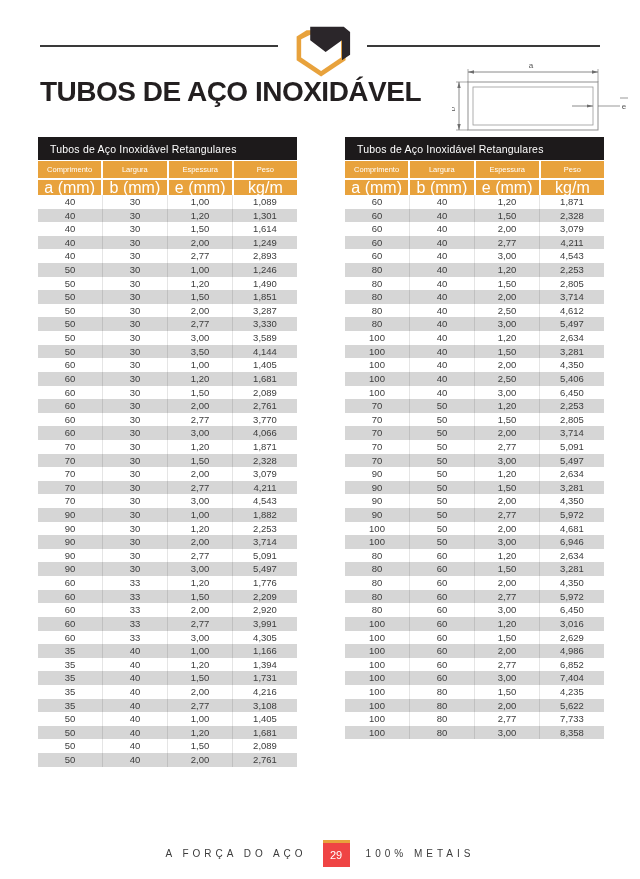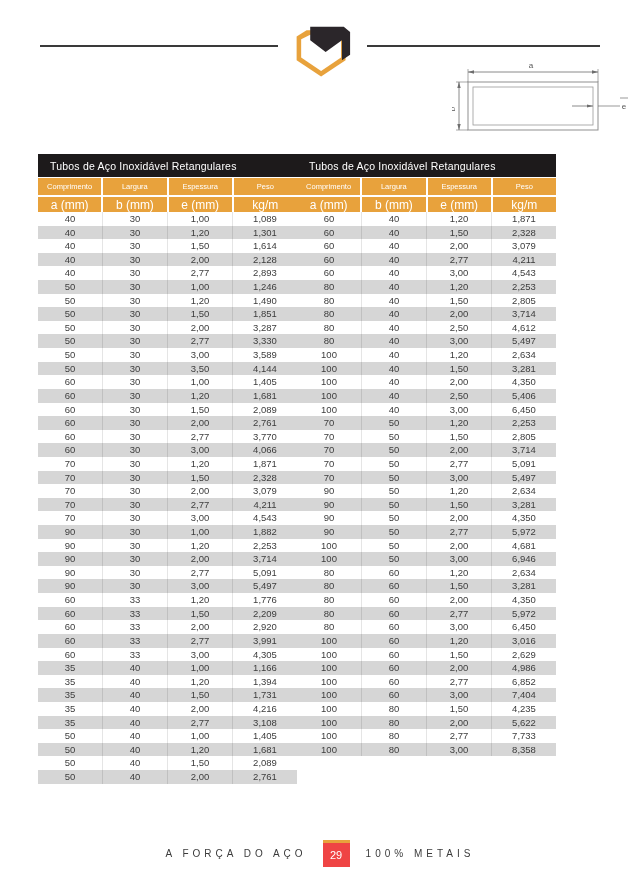--- a/index.html
+++ b/index.html
@@ -13,32 +13,32 @@
   .logo { position:absolute; left:293px; top:24px; width:58px; height:56px; }
 
   
   .title { position:absolute; left:40px; top:78px; font-size:28px; line-height:1.02; font-weight:800;
            color:#231F20; letter-spacing:-0.5px; }
 
   
   .diagram { position:absolute; left:452px; top:58px; width:188px; height:86px; }
 
   
-  .tables { position:absolute; top:154px; left:38px; width:566px; display:flex; }
+  .tables { position:absolute; top:137px; left:38px; width:566px; display:flex; gap:48px; }
   .ptable { width:259px; }
   .ptable-title { background:#1d1a1b; color:#fff; font-size:10.5px; height:23px; display:flex;
                   align-items:center; padding-left:12px; letter-spacing:0.2px; }
   .hrow { display:flex; }
   .hrow .hcell { flex:1; background:#E8A23C; color:#fff; text-align:center; display:flex;
                  align-items:center; justify-content:center; }
   .hrow .hcell + .hcell { border-left:2px solid #fff; }
   .hrow.small { height:18px; border-top:1px solid #fff; }
   .hrow.small .hcell { font-size:7.5px; }
   .hrow.big { height:17px; border-top:2px solid #fff; }
-  .hrow.big .hcell { font-size:12px; }
+  .hrow.big .hcell { font-size:16px; }
 
   .table-body .trow { display:flex; height:13.62px; align-items:center; }
   .table-body .trow:nth-child(even) { background:#d6d6d6; }
   .table-body .tcell { flex:1; text-align:center; font-size:9.5px; color:#3c3c3c;
                        line-height:13.62px; height:100%; }
   .table-body .tcell + .tcell { border-left:1px solid rgba(0,0,0,0.10); }
 
   
   .footer { position:absolute; left:0; top:840px; width:640px; display:flex; align-items:center;
             justify-content:center; gap:16px; }
@@ -60,20 +60,21 @@
 
       <polygon points="15,5 50,5 58,12 58,38 31,56 4,38 4,12" fill="#E8A23C"></polygon>
 
       <polygon points="19,10 47,10 53,15 53,35 31,50 9,35 9,15" fill="#ffffff"></polygon>
 
       <path d="M19,1 L56,1 L63,7 L63,32 L54,38 L54,16 L36,29 L19,16 Z" fill="#2b262a"></path>
     </svg>
   </div>
 
   <div class="title">
+    <div>TUBOS DE AÇO INOXIDÁVEL</div>
   </div>
 
   <div class="diagram">
     <svg viewBox="0 0 188 86" width="188" height="86">
 
       <rect x="16" y="24" width="130" height="48" fill="none" stroke="#8f8f8f" stroke-width="1"></rect>
       <rect x="21" y="29" width="120" height="38" fill="none" stroke="#9a9a9a" stroke-width="0.8"></rect>
 
       <line x1="16" y1="14" x2="146" y2="14" stroke="#6d6d6d" stroke-width="0.8"></line>
       <line x1="16" y1="24" x2="16" y2="11" stroke="#6d6d6d" stroke-width="0.6"></line>
@@ -129,21 +130,21 @@
           <div class="trow">
             <div class="tcell">40</div>
             <div class="tcell">30</div>
             <div class="tcell">1,50</div>
             <div class="tcell">1,614</div>
           </div>
           <div class="trow">
             <div class="tcell">40</div>
             <div class="tcell">30</div>
             <div class="tcell">2,00</div>
-            <div class="tcell">2,128</div>
+            <div class="tcell">1,249</div>
           </div>
           <div class="trow">
             <div class="tcell">40</div>
             <div class="tcell">30</div>
             <div class="tcell">2,77</div>
             <div class="tcell">2,893</div>
           </div>
           <div class="trow">
             <div class="tcell">50</div>
             <div class="tcell">30</div>

